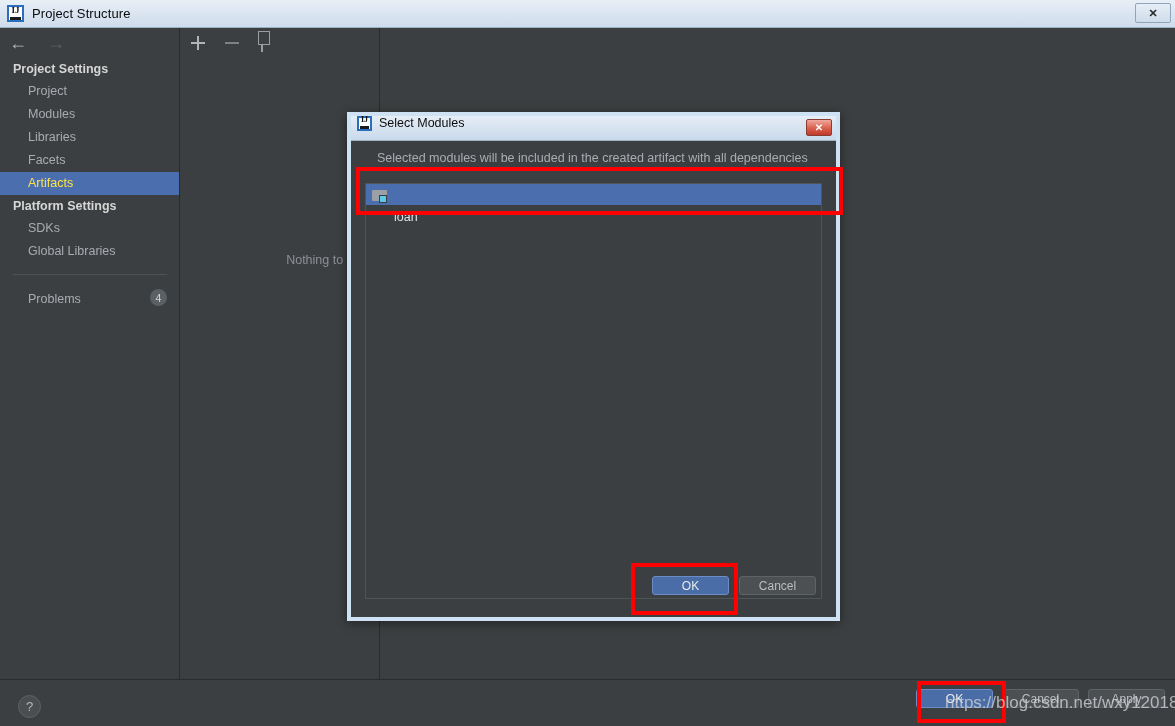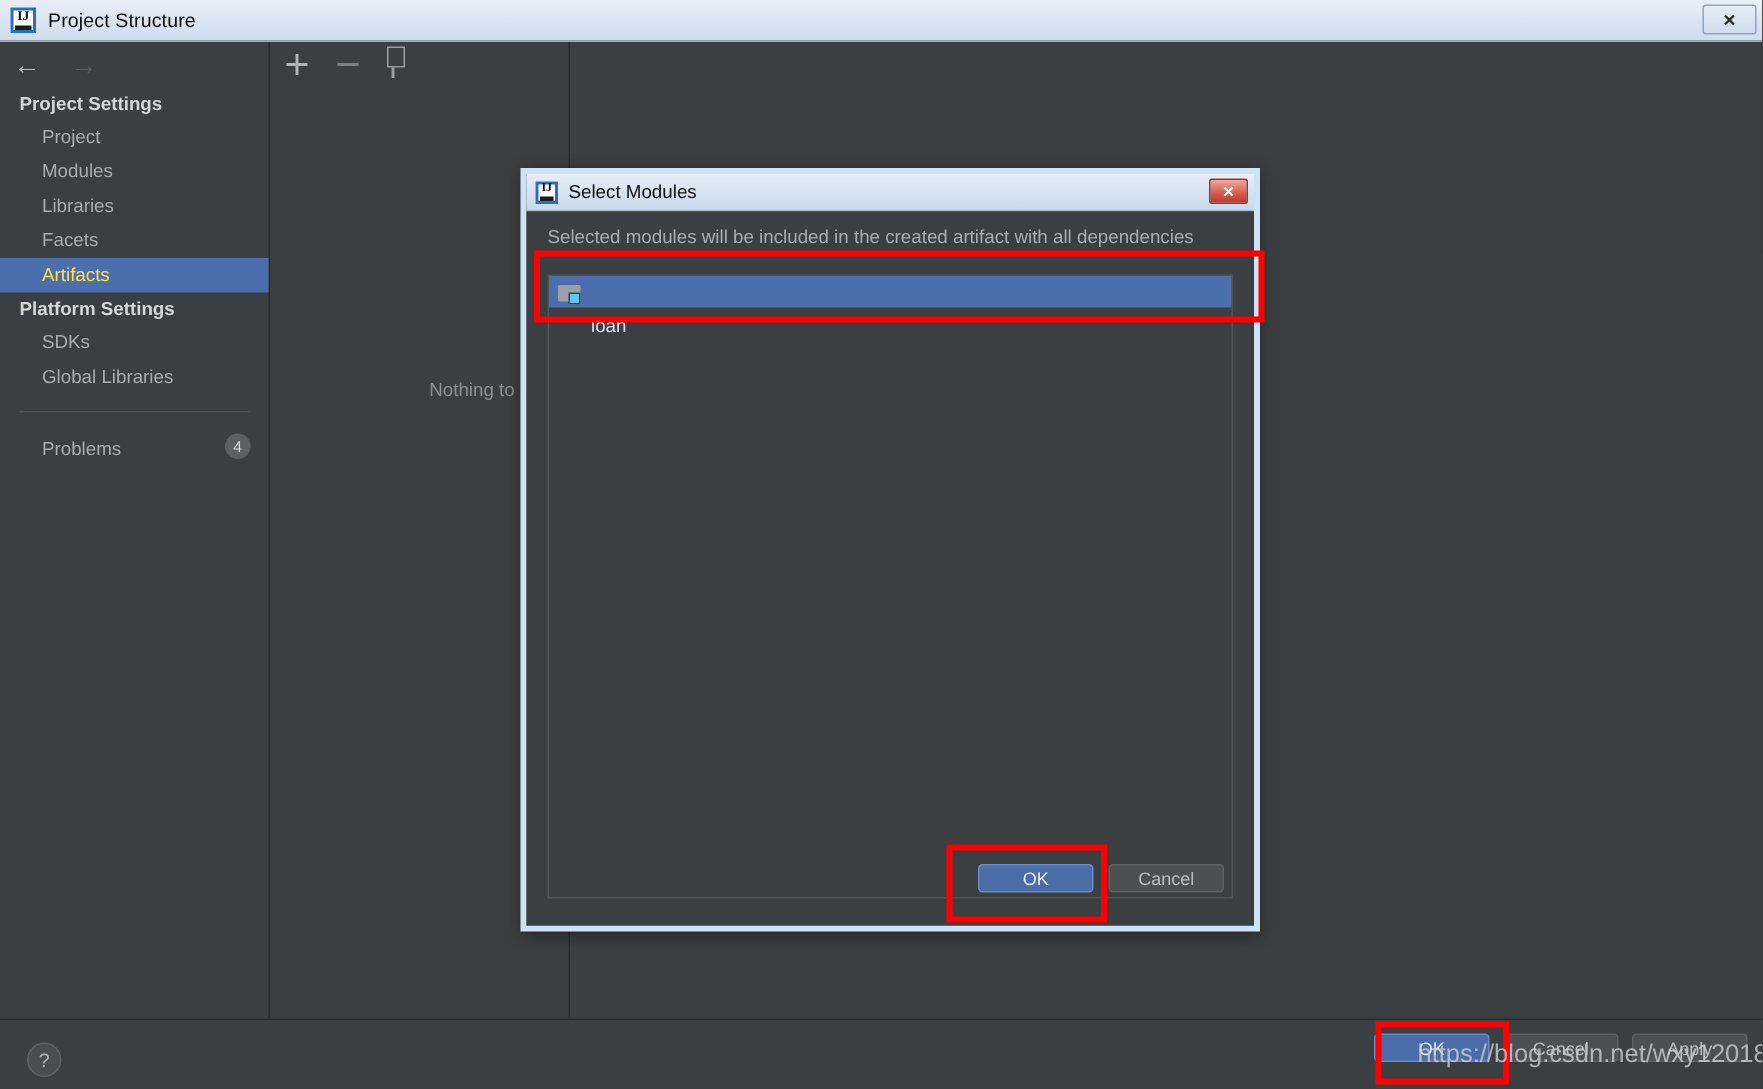--- a/index.html
+++ b/index.html
@@ -163,21 +163,21 @@
   .dialog {
     position: absolute; left: 347px; top: 112px; width: 493px; height: 509px;
     background: #3c3f41;
     border: 4px solid #cfe2f3;
     box-shadow: 0 2px 10px rgba(0,0,0,.45);
   }
   .dlg-titlebar {
     height: 25px;
     background: linear-gradient(to bottom,#e6eef7 0%, #d7e3f1 50%, #c9d9ea 100%);
     border-bottom: 1px solid #9fb2c6;
-    display: flex; align-items: center; position: relative;
+    display: flex; align-items: flex-start; position: relative;
   }
   .dlg-logo {
     width: 15px; height: 15px; margin-left: 6px; margin-right: 7px;
     background: #fff; border: 2px solid #2a6fbd; position: relative;
   }
   .dlg-logo::before {
     content: "IJ"; position: absolute; left: 0; right: 0; top: -3px;
     font-size: 8px; font-weight: bold; color: #111; text-align: center;
     font-family: "Liberation Serif", serif;
   }
@@ -188,21 +188,21 @@
   .dlg-close {
     position: absolute; right: 4px; top: 3px; width: 26px; height: 17px;
     border-radius: 2px; border: 1px solid #8a3b32;
     background: linear-gradient(to bottom,#f0a99e,#d9604e 55%,#c0392b);
     color: #fff; font-size: 10px; font-weight: bold;
     display: flex; align-items: center; justify-content: center;
   }
   .dlg-body { position: absolute; left: 0; top: 25px; right: 0; bottom: 0; background: #3c3f41; }
   .dlg-hint {
     font-size: 12.5px; color: #a9adb1;
-    padding: 10px 0 8px 14px;
+    padding: 10px 0 8px 26px;
   }
   .module-list {
     position: absolute; left: 14px; top: 42px; width: 457px; height: 416px;
     background: #3c3f41; border: 1px solid #4f5457;
   }
   .list-row {
     height: 21px; display: flex; align-items: center; padding-left: 6px;
   }
   .list-row.selected { background: #4b6eaf; }
   .folder-icon {

